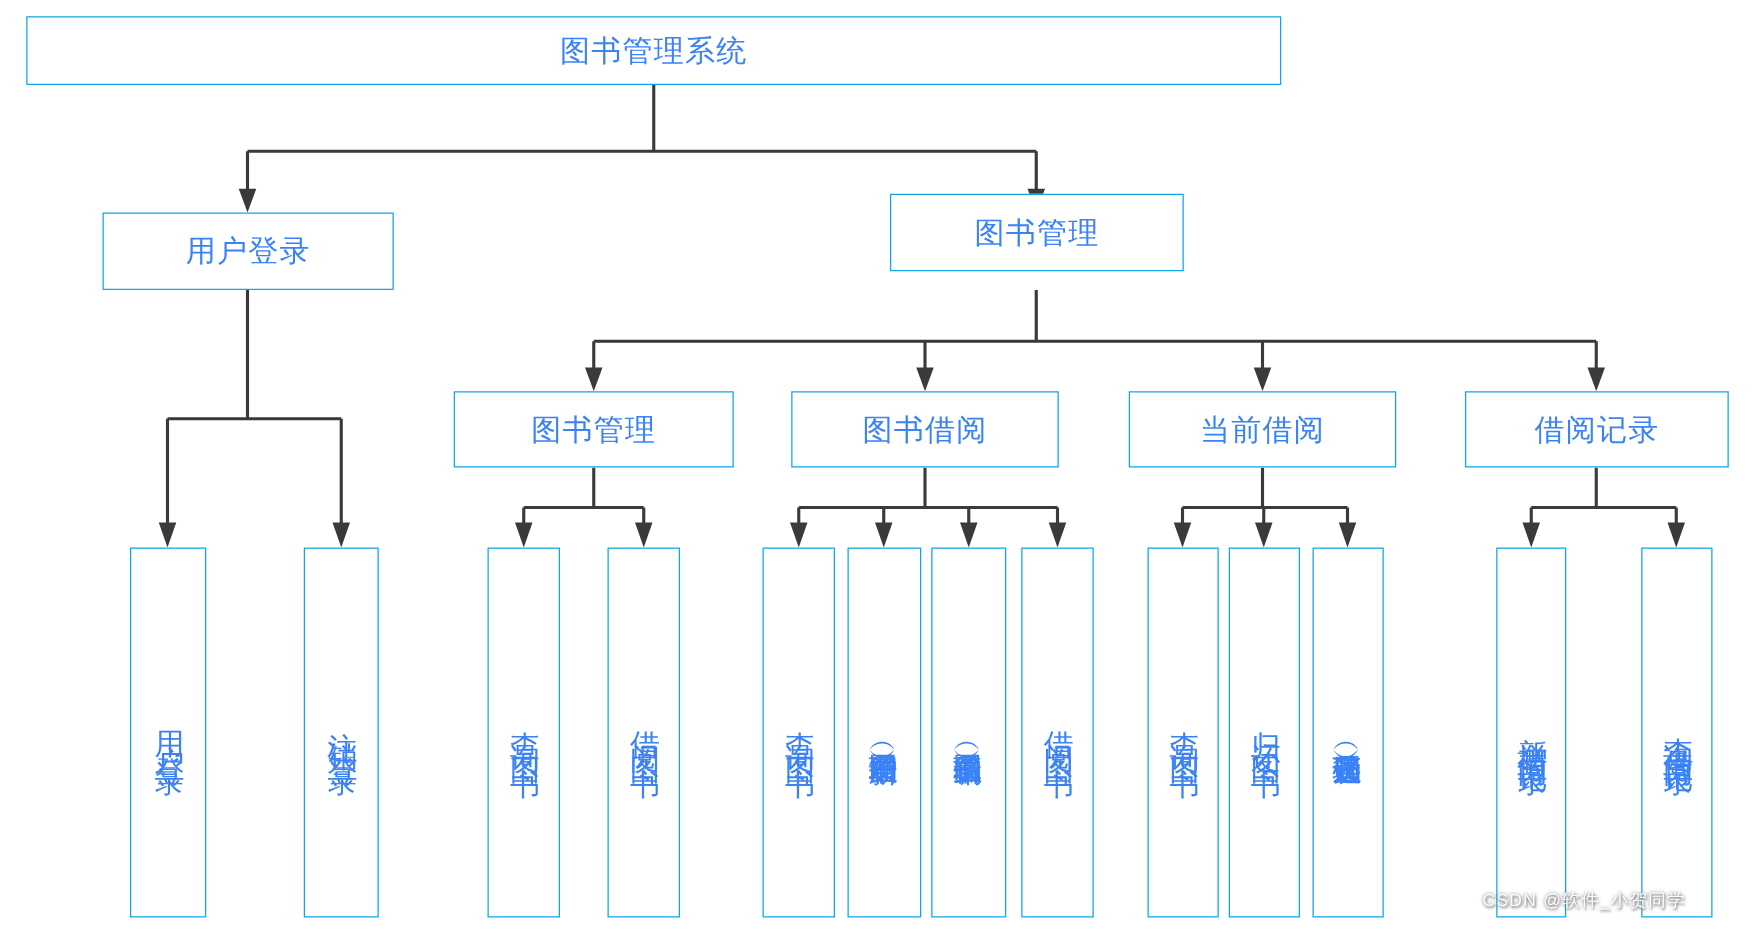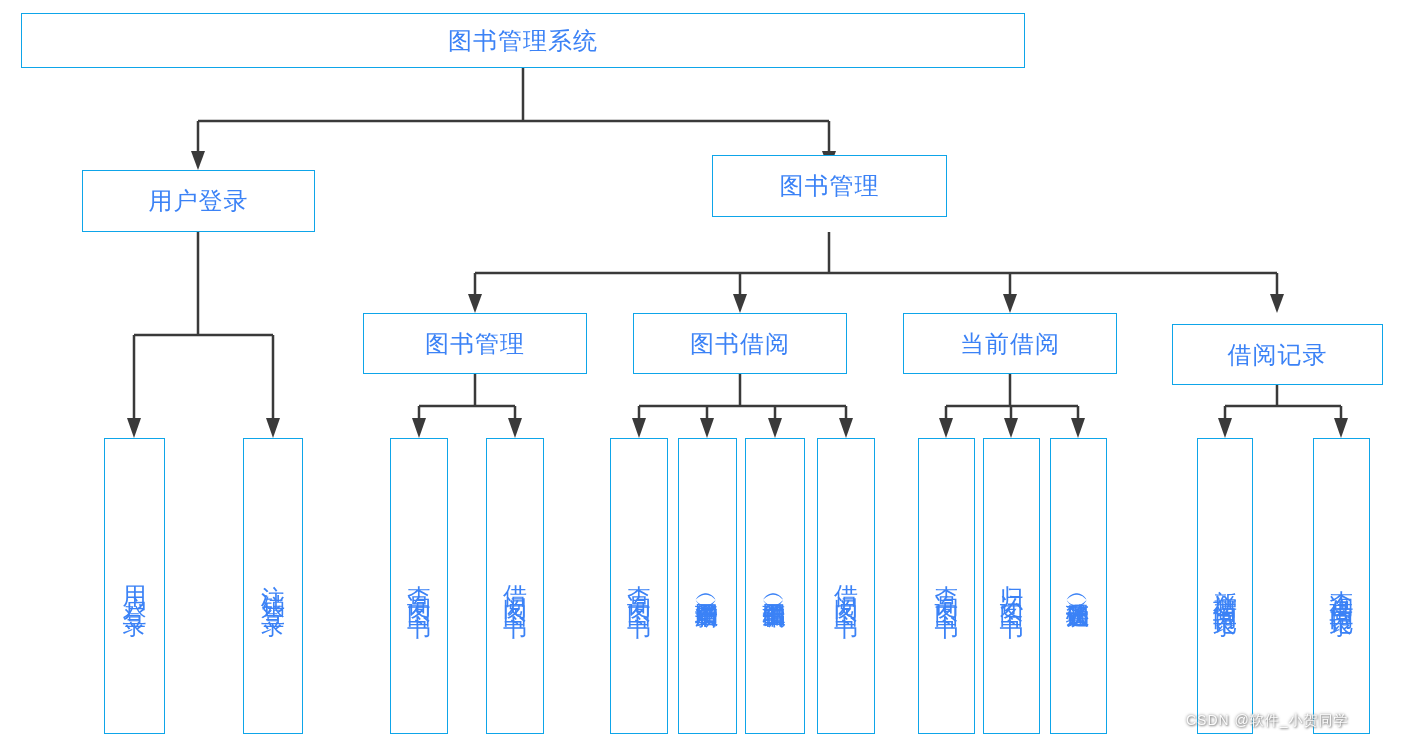--- a/index.html
+++ b/index.html
@@ -89,21 +89,21 @@
   </svg>
 
   <div class="box" style="left:21px;top:13px;width:1004px;height:55px">图书管理系统</div>
 
   <div class="box" style="left:82px;top:170px;width:233px;height:62px">用户登录</div>
   <div class="box" style="left:712px;top:155px;width:235px;height:62px">图书管理</div>
 
   <div class="box" style="left:363px;top:313px;width:224px;height:61px">图书管理</div>
   <div class="box" style="left:903px;top:313px;width:214px;height:61px">当前借阅</div>
   <div class="box" style="left:633px;top:313px;width:214px;height:61px">图书借阅</div>
-  <div class="box" style="left:1172px;top:324px;width:211px;height:61px">借阅记录</div>
+  <div class="box" style="left:1172px;top:313px;width:211px;height:61px">借阅记录</div>
 
   <div class="box v sp-lg" style="left:104px;top:438px;width:61px;height:296px">用户登录</div>
   <div class="box v sp-lg" style="left:243px;top:438px;width:60px;height:296px">注销登录</div>
 
   <div class="box v sp-lg" style="left:390px;top:438px;width:58px;height:296px">查询图书</div>
   <div class="box v sp-lg" style="left:486px;top:438px;width:58px;height:296px">借阅图书</div>
 
   <div class="box v sp-lg" style="left:610px;top:438px;width:58px;height:296px">查询图书</div>
   <div class="box v sp-sm" style="left:678px;top:438px;width:59px;height:296px">新增图书（管理员）</div>
   <div class="box v sp-sm" style="left:745px;top:438px;width:60px;height:296px">编辑图书（管理员）</div>

